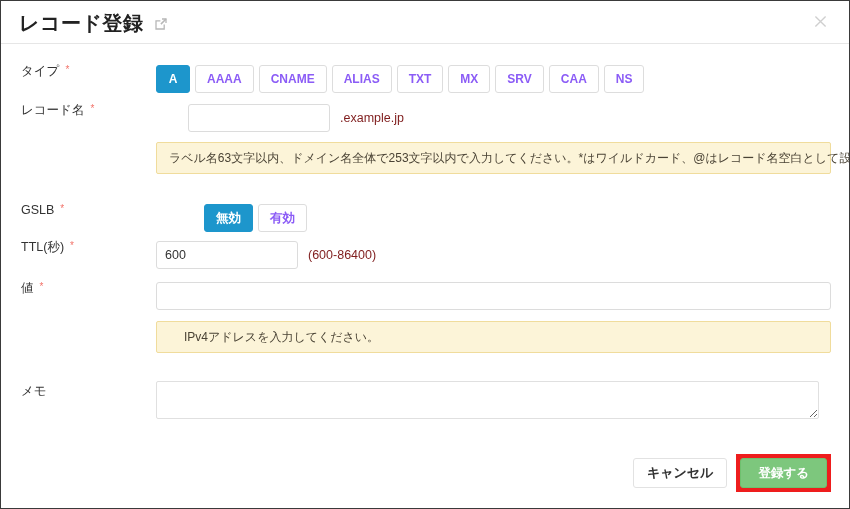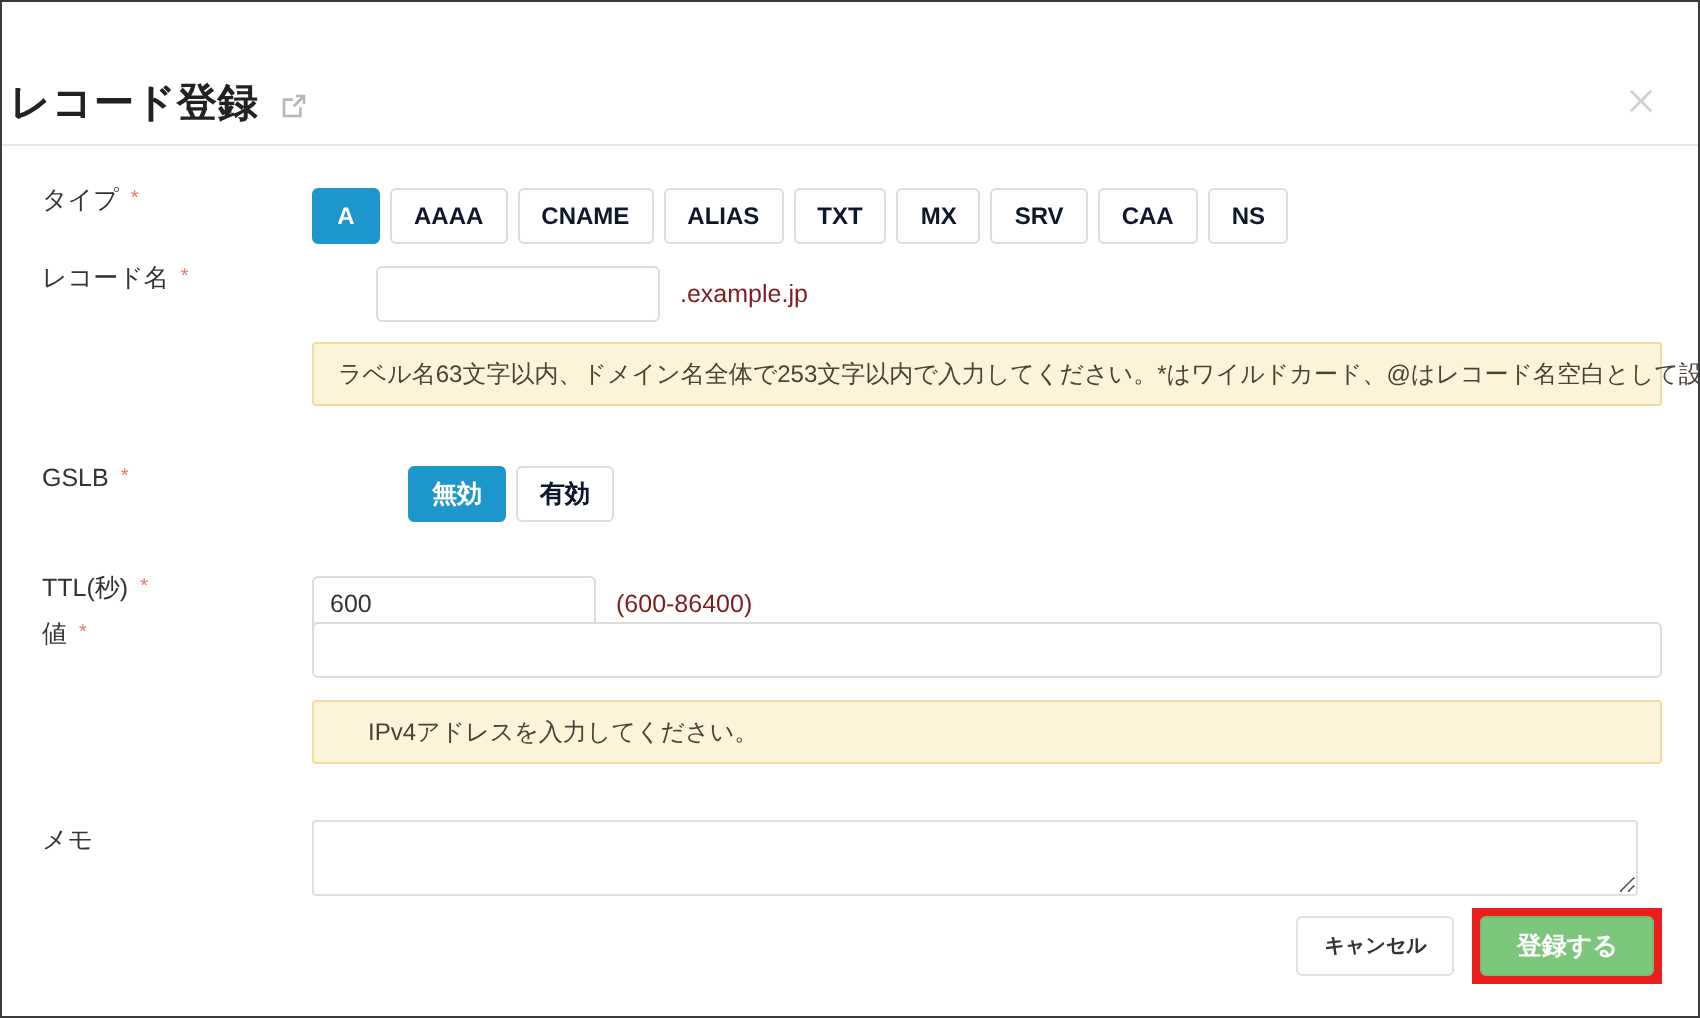--- a/index.html
+++ b/index.html
@@ -20,24 +20,23 @@
     background: #ffffff;
     overflow: hidden;
   }
 
   
   .modal-header {
     position: relative;
     height: 43px;
     box-sizing: border-box;
     border-bottom: 1px solid #e6e6e6;
-    padding: 0 4px;
-    display: flex;
-    align-items: center;
-    margin-top: 29px;
+    padding: 0 18px;
+    display: flex;
+    align-items: center;
   }
   .modal-title {
     font-size: 20px;
     font-weight: bold;
     color: #222222;
     letter-spacing: 0.5px;
     line-height: 1;
     padding-top: 2px;
   }
   .ext-link-icon {
@@ -101,21 +100,21 @@
   .btn-group { display: flex; }
   .seg-btn {
     height: 28px;
     min-width: 34px;
     box-sizing: border-box;
     padding: 0 11px;
     margin-right: 5px;
     border: 1px solid #dddddd;
     border-radius: 3px;
     background: #ffffff;
-    color: #0f172a;
+    color: #8b5cf6;
     font-family: "Liberation Sans", sans-serif;
     font-size: 12px;
     font-weight: bold;
     line-height: 26px;
     text-align: center;
     cursor: pointer;
     white-space: nowrap;
   }
   .seg-btn.active {
     background: #1d96cc;
@@ -186,21 +185,21 @@
   }
   .btn-cancel {
     height: 30px;
     box-sizing: border-box;
     padding: 0 13px;
     border: 1px solid #e2e2e2;
     border-radius: 3px;
     background: #ffffff;
     color: #333333;
     font-family: "Liberation Sans", sans-serif;
-    font-size: 10px;
+    font-size: 13px;
     font-weight: bold;
     cursor: pointer;
     white-space: nowrap;
   }
   .submit-wrap {
     margin-left: 9px;
     padding: 4px;
     background: #ee1d1d;
     display: inline-flex;
   }
@@ -280,21 +279,21 @@
         <span>GSLB</span><span class="req">*</span>
       </div>
       <div class="form-field">
         <div class="btn-group">
           <button class="seg-btn jp active">無効</button>
           <button class="seg-btn jp">有効</button>
         </div>
       </div>
     </div>
 
-    <div class="form-row" style="top:215px;">
+    <div class="form-row" style="top:197px;">
       <div class="form-label">
         <span>TTL(秒)</span><span class="req">*</span>
       </div>
       <div class="form-field">
         <input class="text-input input-sm" type="text" value="600" style="">
         <span class="suffix-text">(600-86400)</span>
       </div>
     </div>
 
     <div class="form-row" style="top:238px;">

